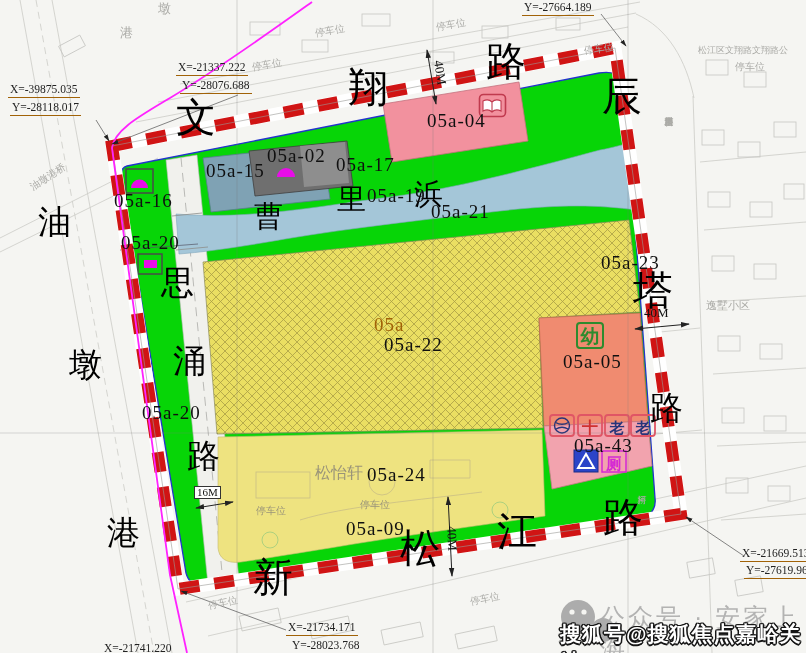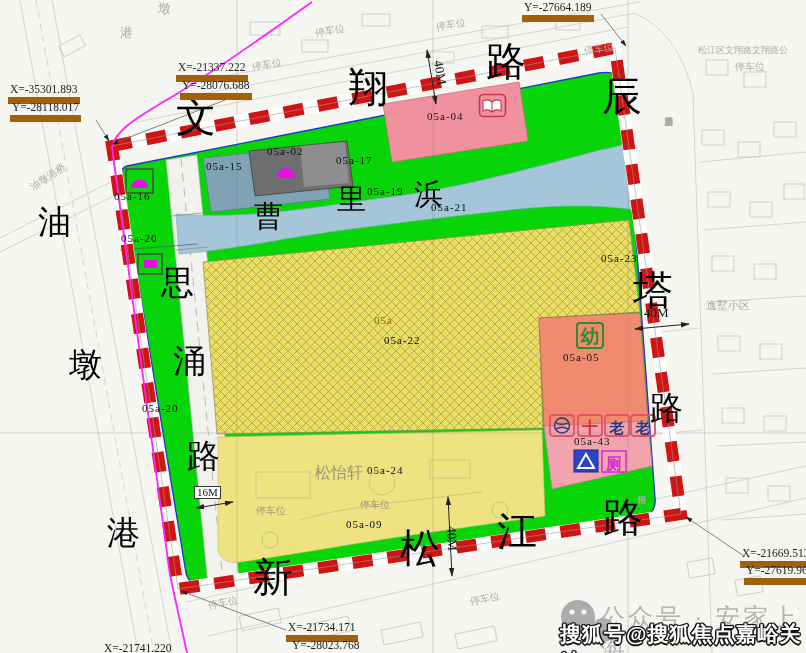--- a/index.html
+++ b/index.html
@@ -3,23 +3,23 @@
 <meta charset="utf-8">
 <style>
   html,body{margin:0;padding:0;}
   #stage{position:relative;width:806px;height:653px;background:#F5F5F2;overflow:hidden;
          font-family:"Liberation Serif", serif;}
   #stage svg{position:absolute;left:0;top:0;}
   .lbl{position:absolute;white-space:nowrap;color:#111;line-height:1;}
   .big{font-size:40px;color:#000;}
   .mid{font-size:33px;color:#000;}
   .riv{font-size:29px;color:#000;}
-  .pl{font-size:11px;color:#101010;letter-spacing:1px;font-family:Liberation Serif, serif;}
+  .pl{font-size:19px;color:#101010;letter-spacing:1px;font-family:Liberation Serif, serif;}
   .blue{color:#a16207;}
-  .coord{font-size:11.5px;color:#222;border-bottom:7px solid #a16207;padding:0 2px 1px 2px;}
+  .coord{font-size:11.5px;color:#222;border-bottom:1px solid #a16207;padding:0 2px 1px 2px;}
   .bgt{font-size:10px;color:#ABABA7;}
   .khaki{color:#9A9478;}
   .dim{font-size:13px;color:#111;}
   .boxdim{font-size:11px;border:1px solid #333;background:#fff;padding:0 2px;}
   .vert{writing-mode:vertical-rl;}
   .icon-ch{position:absolute;text-align:center;font-weight:bold;line-height:1.2;}
   .wm-gray{position:absolute;font-family:"Liberation Sans",sans-serif;font-size:25px;
            color:#ACACAC;opacity:.9;letter-spacing:3px;}
   .wm-sohu{position:absolute;font-family:"Liberation Sans",sans-serif;font-size:21px;font-weight:bold;
            color:#FFFFFF;letter-spacing:1px;
@@ -227,21 +227,21 @@
 <div class="lbl pl blue" style="left:374px;top:315px">05a</div>
 <div class="lbl pl" style="left:384px;top:335px">05a-22</div>
 <div class="lbl pl" style="left:563px;top:352px">05a-05</div>
 <div class="lbl pl" style="left:142px;top:403px">05a-20</div>
 <div class="lbl pl" style="left:367px;top:465px">05a-24</div>
 <div class="lbl pl" style="left:574px;top:436px">05a-43</div>
 <div class="lbl pl" style="left:346px;top:519px">05a-09</div>
 
 <div class="lbl coord" style="left:176px;top:62px">X=-21337.222</div>
 <div class="lbl coord" style="left:180px;top:80px">Y=-28076.688</div>
-<div class="lbl coord" style="left:8px;top:84px">X=-35301.893</div>
+<div class="lbl coord" style="left:8px;top:84px">X=-39875.035</div>
 <div class="lbl coord" style="left:10px;top:102px">Y=-28118.017</div>
 <div class="lbl coord" style="left:522px;top:2px">Y=-27664.189</div>
 <div class="lbl coord" style="left:740px;top:548px">X=-21669.513</div>
 <div class="lbl coord" style="left:744px;top:565px">Y=-27619.968</div>
 <div class="lbl coord" style="left:286px;top:622px">X=-21734.171</div>
 <div class="lbl coord" style="left:290px;top:640px">Y=-28023.768</div>
 <div class="lbl coord" style="left:102px;top:643px">X=-21741.220</div>
 
 <div class="lbl dim" style="left:428px;top:66px;transform:rotate(81deg)">40M</div>
 <div class="lbl dim" style="left:644px;top:306px">40M</div>

